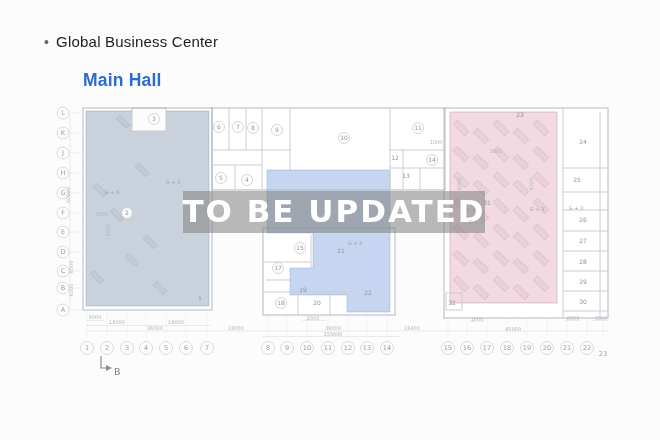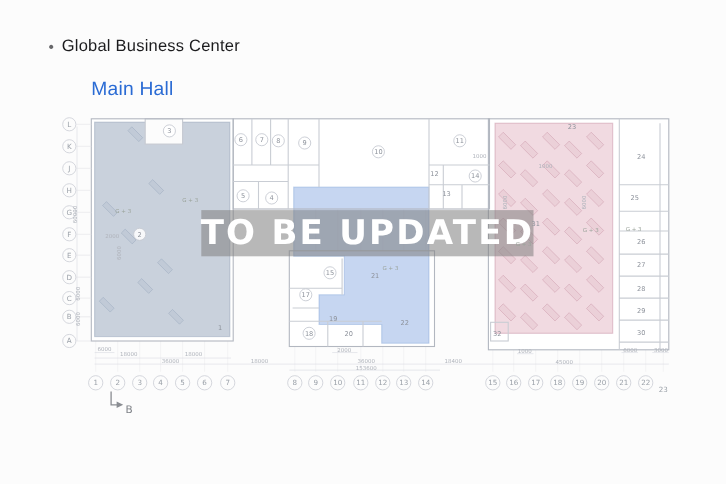--- a/index.html
+++ b/index.html
@@ -6,21 +6,21 @@
   .page{
     position:relative;width:660px;height:440px;background:#fcfcfc;overflow:hidden;
     font-family:"Liberation Sans",sans-serif;
   }
   .hdr-title{
     position:absolute;left:44px;top:33px;font-size:15px;color:#1c1c1e;
     display:flex;align-items:center;gap:7px;letter-spacing:.2px;
   }
   .hdr-title .bullet{color:#67676a;font-size:14px;line-height:1;}
   .hdr-subtitle{
-    position:absolute;left:83px;top:70px;font-size:17.5px;color:#2a6bd4;font-weight:400;
+    position:absolute;left:83px;top:70px;font-size:17.5px;color:#2a6bd4;font-weight:700;
     letter-spacing:.2px;cursor:pointer;
   }
   svg{position:absolute;left:0;top:0;}
   svg text{font-family:"DejaVu Sans","Liberation Sans",sans-serif;}
   .wm-text{font-weight:bold;letter-spacing:2px;}
 </style>
 </head>
 <body>
 
 <div class="page">

